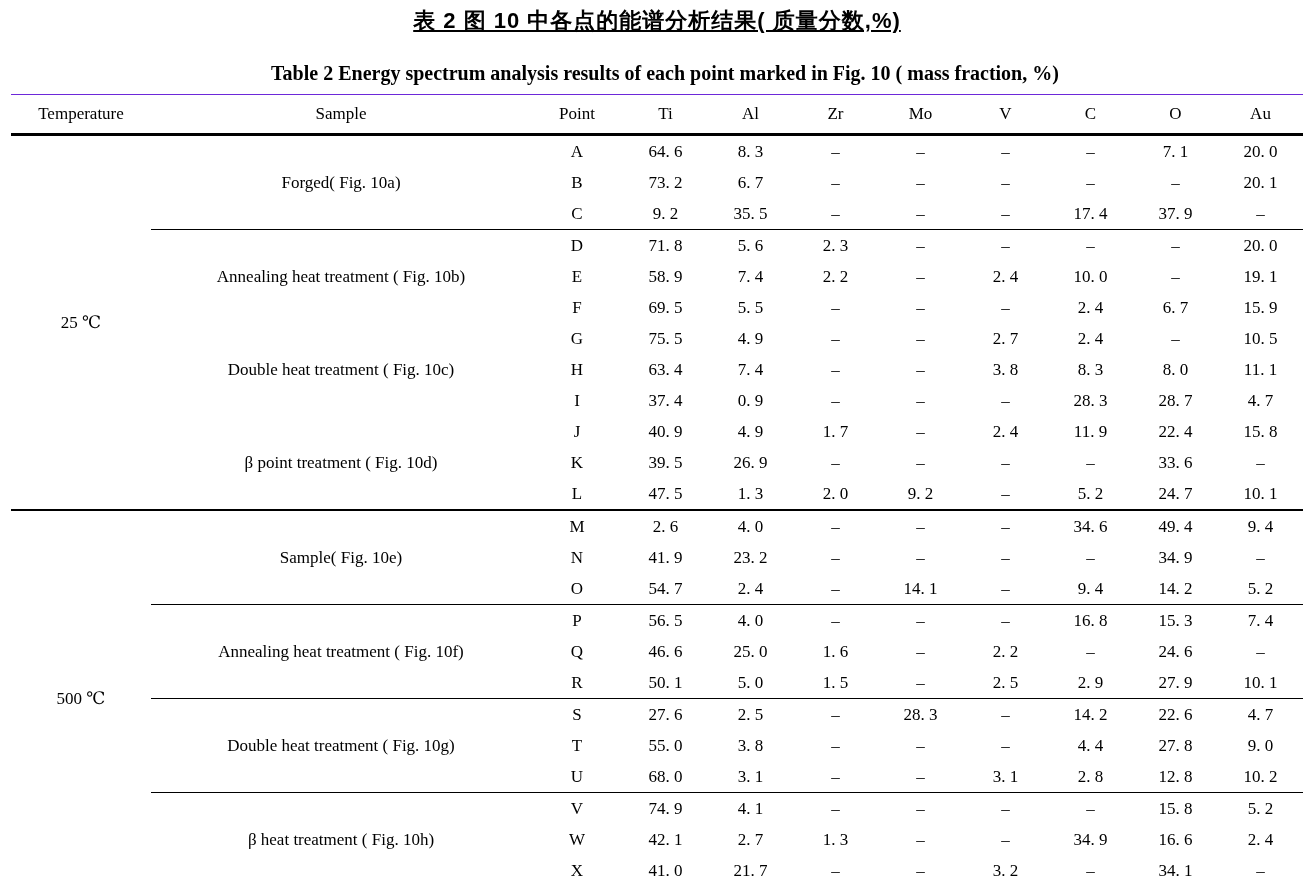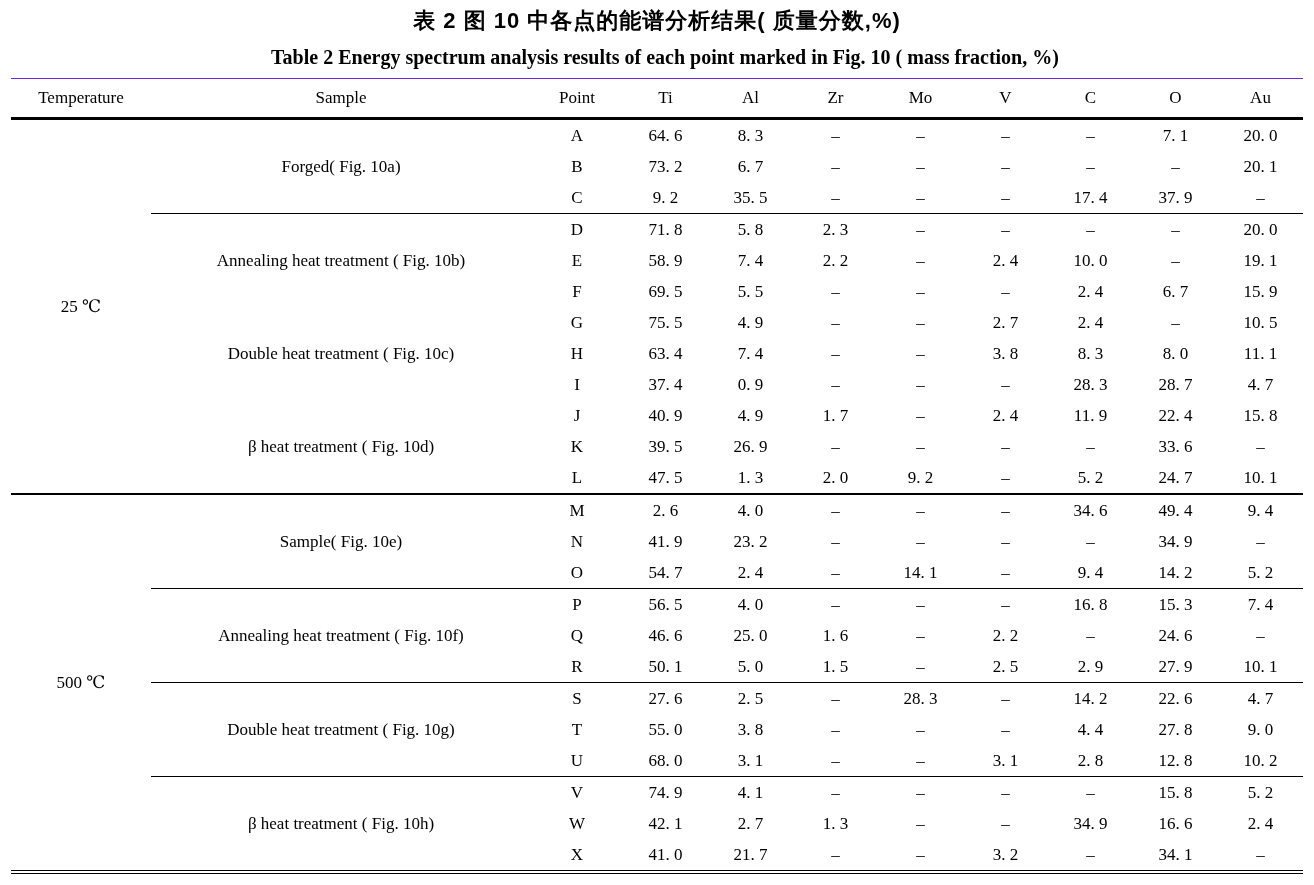--- a/index.html
+++ b/index.html
@@ -4,22 +4,23 @@
 <style>
   html,body{margin:0;padding:0;}
   body{
     width:1314px;height:885px;background:#ffffff;color:#000;
     font-family:"Liberation Serif","DejaVu Serif",serif;
     overflow:hidden;
   }
   .page{padding:4px 0 0 0;}
   .caption-zh{
     text-align:center;font-family:"Liberation Sans","DejaVu Sans",sans-serif;
-    font-weight:bold;font-size:22px;line-height:30px;margin:2px 0 8px 0;
+    font-weight:bold;font-size:22px;line-height:30px;margin:2px 0 24px 0;
     letter-spacing:1px;
+    text-decoration:underline;
   }
   .caption-en{
     text-align:center;font-weight:bold;font-size:20px;line-height:26px;
     margin:0 0 8px 16px;
   }
   table{
     border-collapse:collapse;table-layout:fixed;
     width:1292px;margin-left:11px;
     border-top:1px solid #6d28d9;
     border-bottom:4px double #000;
@@ -109,21 +110,21 @@
           <td>–</td>
           <td>–</td>
           <td>17. 4</td>
           <td>37. 9</td>
           <td>–</td>
         </tr>
         <tr class="group-sep">
           <td rowspan="3">Annealing heat treatment ( Fig. 10b)</td>
           <td>D</td>
           <td>71. 8</td>
-          <td>5. 8</td>
+          <td>5. 6</td>
           <td>2. 3</td>
           <td>–</td>
           <td>–</td>
           <td>–</td>
           <td>–</td>
           <td>20. 0</td>
         </tr>
         <tr>
           <td>E</td>
           <td>58. 9</td>
@@ -174,21 +175,21 @@
           <td>37. 4</td>
           <td>0. 9</td>
           <td>–</td>
           <td>–</td>
           <td>–</td>
           <td>28. 3</td>
           <td>28. 7</td>
           <td>4. 7</td>
         </tr>
         <tr>
-          <td rowspan="3">β heat treatment ( Fig. 10d)</td>
+          <td rowspan="3">β point treatment ( Fig. 10d)</td>
           <td>J</td>
           <td>40. 9</td>
           <td>4. 9</td>
           <td>1. 7</td>
           <td>–</td>
           <td>2. 4</td>
           <td>11. 9</td>
           <td>22. 4</td>
           <td>15. 8</td>
         </tr>

